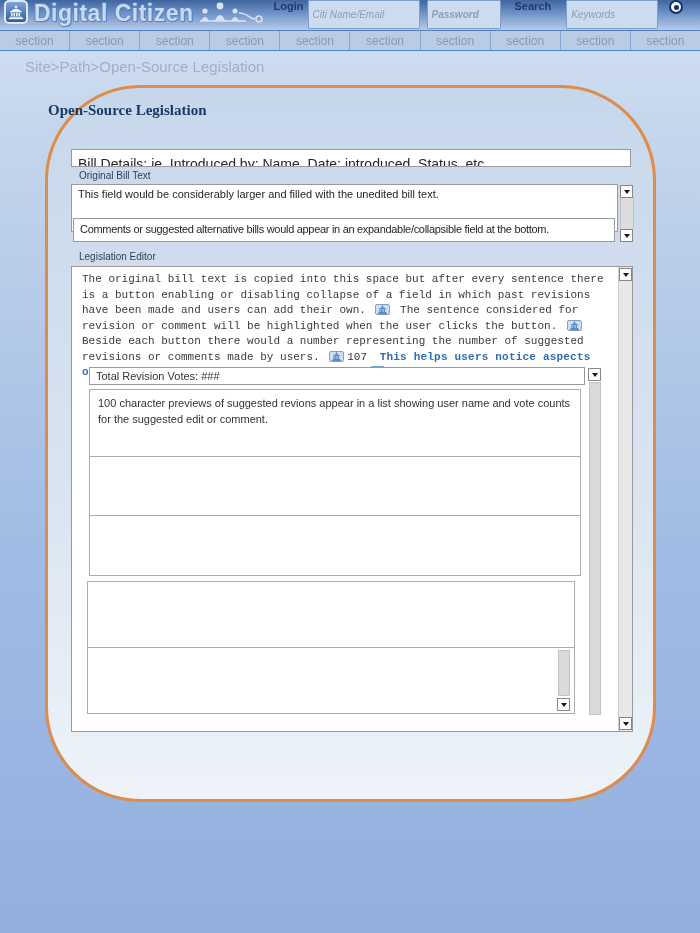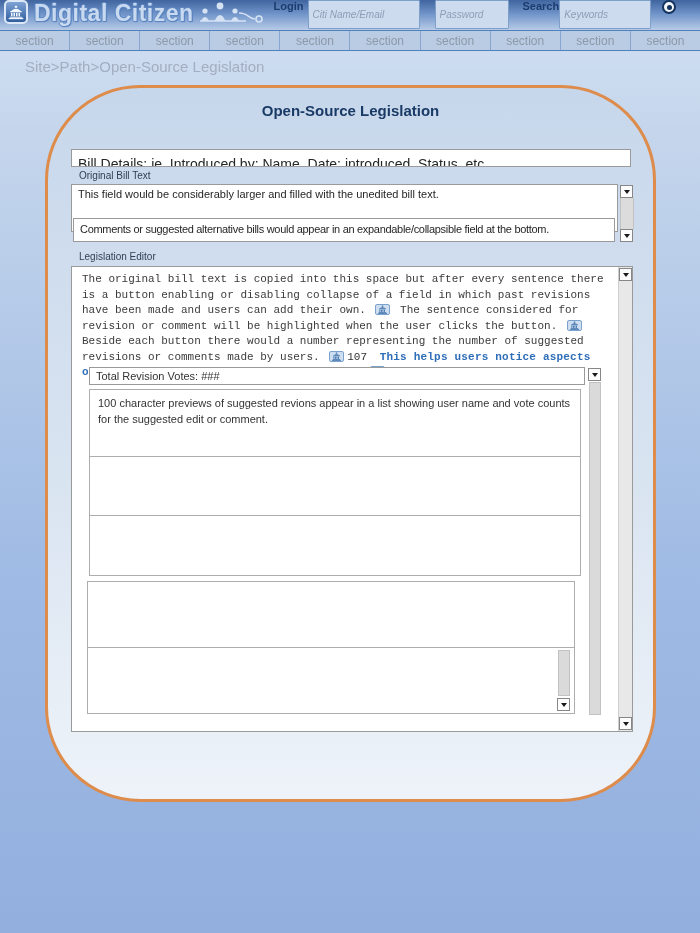--- a/index.html
+++ b/index.html
@@ -28,22 +28,22 @@
   }
   .people{ margin-left:2px; flex:0 0 auto; }
   .hlabel{ font-size:11px; font-weight:bold; color:#1c3c6e; margin-left:4px; }
   .hin{
     height:29px; margin-left:4px; background:#cddbee; border:1px solid #7f9fcb;
     border-radius:1px; font-size:10px; padding:0 4px; color:#44516b;
     font-family:"Liberation Sans", sans-serif;
   }
   .hin::placeholder{ color:#8e9db5; font-style:italic; }
   .hin.user{ width:112px; }
-  .hin.pass{ width:74px; margin-left:15px; }
-  .hin.keywords{ width:92px; margin-left:0; }
+  .hin.pass{ width:74px; margin-left:7px;font-weight:bold; }
+  .hin.keywords{ width:92px; margin-left:15px; }
   .hlabel.search{ margin-left:14px; }
   .target{
     width:14px; height:14px; margin-left:11px; border-radius:50%;
     border:2px solid #14335f; background:#f2f6fb; position:relative; display:inline-block;
     cursor:pointer; flex:0 0 auto;
   }
   .target span{
     position:absolute; left:50%; top:50%; width:5px; height:5px; margin:-2.5px 0 0 -2.5px;
     background:#14335f; border-radius:50%;
   }
@@ -62,22 +62,22 @@
   .breadcrumb{
     position:absolute; left:25px; top:58px; font-size:15px; color:#a3aec0; cursor:pointer;
   }
   
   .panel{
     position:absolute; left:45px; top:85px; width:611px; height:717px;
     border:3px solid #dd8c4c; border-radius:95px;
     background:linear-gradient(180deg,#c7d7eb 0%,#d9e4f1 55%,#eef3f9 100%);
   }
   .title{
-    position:absolute; left:0; top:14px; width:100%; text-align:center;
-    font-size:15px; font-weight:bold; color:#1a3a66;
+    position:absolute; left:0; top:14px; width:100%; text-align:left;
+    font-size:15px; font-weight:bold; color:#1a3a66;font-family:Liberation Serif, serif;
   }
   .whitebox{ background:#fff; border:1px solid #9a9a9a; position:absolute; }
   .bill-details{
     left:23px; top:61px; width:560px; height:18px;
     font-size:14px; color:#262626; line-height:17px; padding:6px 6px; overflow:hidden; white-space:nowrap;
   }
   .lbl{ position:absolute; font-size:10px; color:#2f3f55; }
   .obt-lbl{ left:31px; top:82px; }
   .field{ font-size:11px; color:#262626; padding:3px 6px; overflow:hidden; }
   .f1{ left:23px; top:96px; width:547px; height:48px; }

